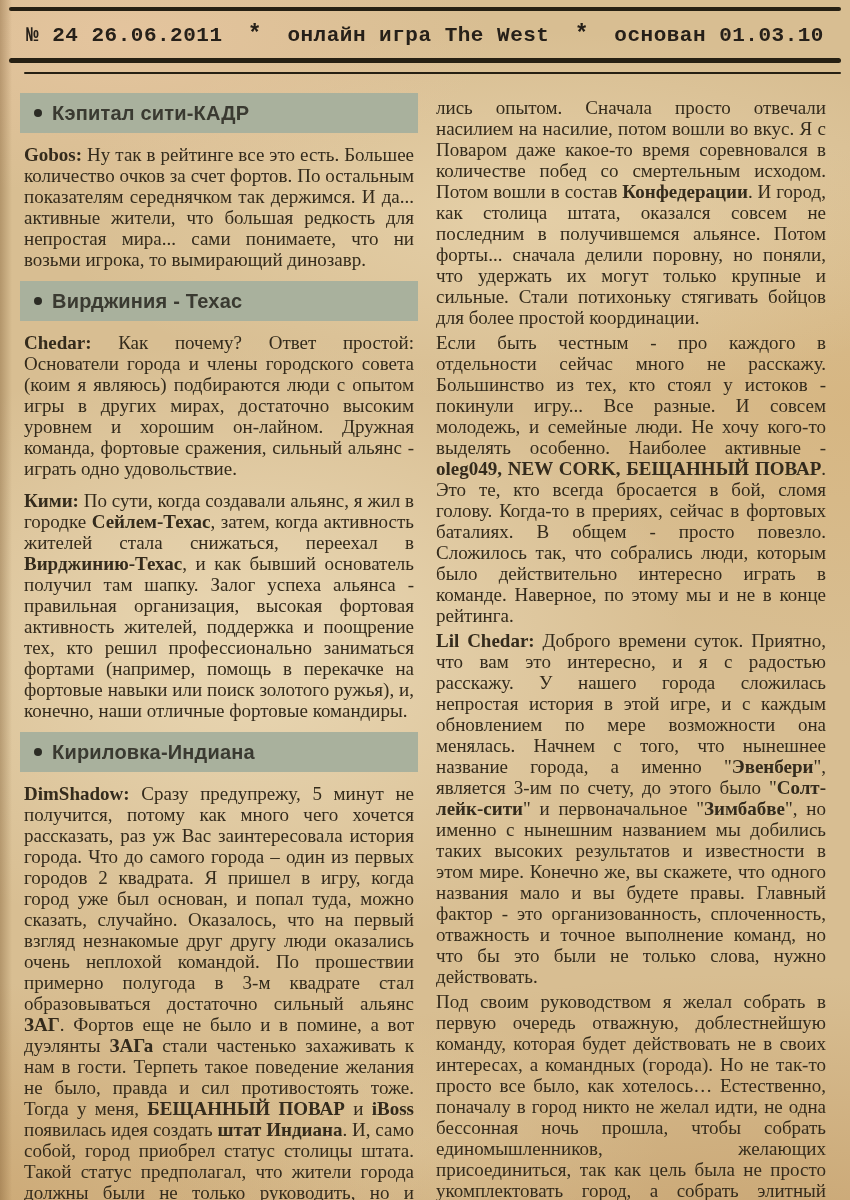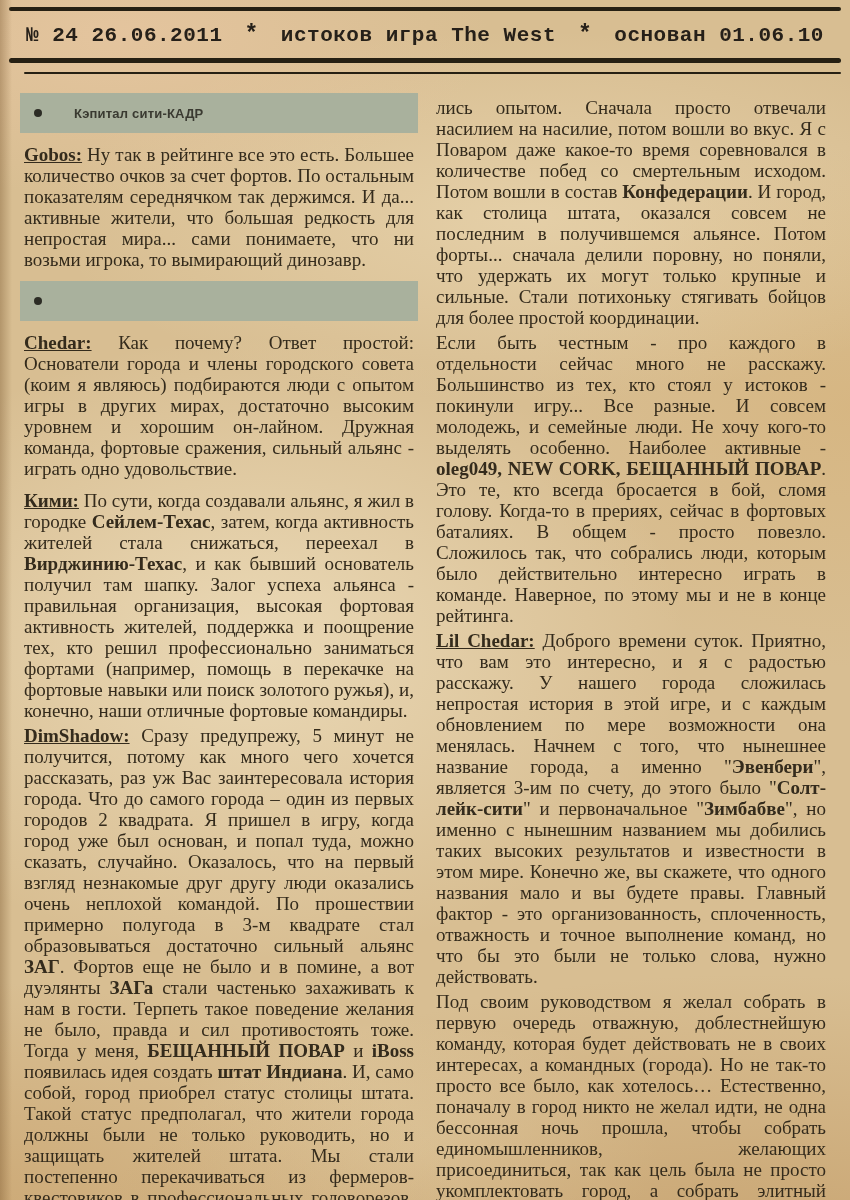--- a/index.html
+++ b/index.html
@@ -39,66 +39,71 @@
     display:flex; align-items:center;
     height:40px; background:#a9b19d;
     margin:11px 0;
   }
   .column > .section-bar:first-child { margin-top:0; }
   .bullet {
     width:8px; height:8px; border-radius:50%;
     background:#2c2c25; margin-left:14px; flex:0 0 auto;
   }
   .section-title {
-    margin-left:32px;
+    margin-left:10px;
     font-family:"Liberation Sans","DejaVu Sans",sans-serif;
-    font-weight:700; font-size:13px; letter-spacing:0.2px;
+    font-weight:700; font-size:20px; letter-spacing:0.2px;
     color:#3a3a31;
   }
   
   .para {
     margin:4px;
     font-size:19px; line-height:21px;
     text-align:justify;
     color:#342b1c;
   }
   .para.gap { margin-top:11px; }
-  .seg-speaker { font-weight:700; text-decoration:underline; }
+  .seg-speaker { font-weight:700; }
   .seg-bold    { font-weight:700; }
   .seg-normal  { }
 </style>
 </head>
 <body>
 
 <div class="page">
   <div class="masthead">
     <div class="rule-a"></div>
     <div class="masthead-row">
       <span>№ 24 26.06.2011</span>
       <span class="star">*</span>
-      <span>истоков игра The West</span>
+      <span>онлайн игра The West</span>
       <span class="star">*</span>
-      <span>основан 01.06.10</span>
+      <span>основан 01.03.10</span>
     </div>
     <div class="rule-b"></div>
     <div class="rule-c"></div>
   </div>
 
   <div class="columns">
     <div class="column" id="col-left">
         <div class="section-bar">
           <span class="bullet"></span>
           <span class="section-title">Кэпитал сити-КАДР</span>
         </div>
         <p class="para"><span class="seg-speaker">Gobos:</span><span class="seg-normal"> Ну так в рейтинге все это есть. Большее количество очков за счет фортов. По остальным показателям середнячком так держимся. И да... активные жители, что большая редкость для непростая мира... сами понимаете, что ни возьми игрока, то вымирающий динозавр.</span></p>
         <div class="section-bar">
           <span class="bullet"></span>
+          <span class="section-title">Вирджиния - Техас</span>
         </div>
         <p class="para"><span class="seg-speaker">Chedar:</span><span class="seg-normal"> Как почему? Ответ простой: Основатели города и члены городского совета (коим я являюсь) подбираются люди с опытом игры в других мирах, достаточно высоким уровнем и хорошим он-лайном. Дружная команда, фортовые сражения, сильный альянс - играть одно удовольствие.</span></p>
         <p class="para gap"><span class="seg-speaker">Кими:</span><span class="seg-normal"> По сути, когда создавали альянс, я жил в городке </span><span class="seg-bold">Сейлем-Техас</span><span class="seg-normal">, затем, когда активность жителей стала снижаться, переехал в </span><span class="seg-bold">Вирджинию-Техас</span><span class="seg-normal">, и как бывший основатель получил там шапку. Залог успеха альянса - правильная организация, высокая фортовая активность жителей, поддержка и поощрение тех, кто решил профессионально заниматься фортами (например, помощь в перекачке на фортовые навыки или поиск золотого ружья), и, конечно, наши отличные фортовые командиры.</span></p>
+        <div class="section-bar">
+          <span class="bullet"></span>
+          <span class="section-title">Кириловка-Индиана</span>
+        </div>
         <p class="para"><span class="seg-speaker">DimShadow:</span><span class="seg-normal"> Сразу предупрежу, 5 минут не получится, потому как много чего хочется рассказать, раз уж Вас заинтересовала история города. Что до самого города – один из первых городов 2 квадрата. Я пришел в игру, когда город уже был основан, и попал туда, можно сказать, случайно. Оказалось, что на первый взгляд незнакомые друг другу люди оказались очень неплохой командой. По прошествии примерно полугода в 3-м квадрате стал образовываться достаточно сильный альянс </span><span class="seg-bold">ЗАГ</span><span class="seg-normal">. Фортов еще не было и в помине, а вот дуэлянты </span><span class="seg-bold">ЗАГа</span><span class="seg-normal"> стали частенько захаживать к нам в гости. Терпеть такое поведение желания не было, правда и сил противостоять тоже. Тогда у меня, </span><span class="seg-bold">БЕЩАННЫЙ ПОВАР</span><span class="seg-normal"> и </span><span class="seg-bold">iBoss</span><span class="seg-normal"> появилась идея создать </span><span class="seg-bold">штат Индиана</span><span class="seg-normal">. И, само собой, город приобрел статус столицы штата. Такой статус предполагал, что жители города должны были не только руководить, но и защищать жителей штата. Мы стали постепенно перекачиваться из фермеров-квестовиков в профессиональных головорезов. Ошибались, пробовали, читали, дели-</span></p>
       </div>
     <div class="column" id="col-right">
         <p class="para"><span class="seg-normal">лись опытом. Сначала просто отвечали насилием на насилие, потом вошли во вкус. Я с Поваром даже какое-то время соревновался в количестве побед со смертельным исходом. Потом вошли в состав </span><span class="seg-bold">Конфедерации</span><span class="seg-normal">. И город, как столица штата, оказался совсем не последним в получившемся альянсе. Потом форты... сначала делили поровну, но поняли, что удержать их могут только крупные и сильные. Стали потихоньку стягивать бойцов для более простой координации.</span></p>
         <p class="para"><span class="seg-normal">Если быть честным - про каждого в отдельности сейчас много не расскажу. Большинство из тех, кто стоял у истоков - покинули игру... Все разные. И совсем молодежь, и семейные люди. Не хочу кого-то выделять особенно. Наиболее активные - </span><span class="seg-bold">oleg049, NEW CORK, БЕЩАННЫЙ ПОВАР</span><span class="seg-normal">. Это те, кто всегда бросается в бой, сломя голову. Когда-то в прериях, сейчас в фортовых баталиях. В общем - просто повезло. Сложилось так, что собрались люди, которым было действительно интересно играть в команде. Наверное, по этому мы и не в конце рейтинга.</span></p>
         <p class="para"><span class="seg-speaker">Lil Chedar:</span><span class="seg-normal"> Доброго времени суток. Приятно, что вам это интересно, и я с радостью расскажу. У нашего города сложилась непростая история в этой игре, и с каждым обновлением по мере возможности она менялась. Начнем с того, что нынешнее название города, а именно "</span><span class="seg-bold">Эвенбери</span><span class="seg-normal">", является 3-им по счету, до этого было "</span><span class="seg-bold">Солт-лейк-сити</span><span class="seg-normal">" и первоначальное "</span><span class="seg-bold">Зимбабве</span><span class="seg-normal">", но именно с нынешним названием мы добились таких высоких результатов и известности в этом мире. Конечно же, вы скажете, что одного названия мало и вы будете правы. Главный фактор - это организованность, сплоченность, отважность и точное выполнение команд, но что бы это были не только слова, нужно действовать.</span></p>
         <p class="para"><span class="seg-normal">Под своим руководством я желал собрать в первую очередь отважную, доблестнейшую команду, которая будет действовать не в своих интересах, а командных (города). Но не так-то просто все было, как хотелось… Естественно, поначалу в город никто не желал идти, не одна бессонная ночь прошла, чтобы собрать единомышленников, желающих присоединиться, так как цель была не просто укомплектовать город, а собрать элитный отряд, то поначалу давалось нелегко. С появлением фортов в игре дуэли отошли на второй план, моим и, конечно же, желанием жителей было захватить хотя бы один из них. В то время активно</span></p>
       </div>
   </div>
 </div>

